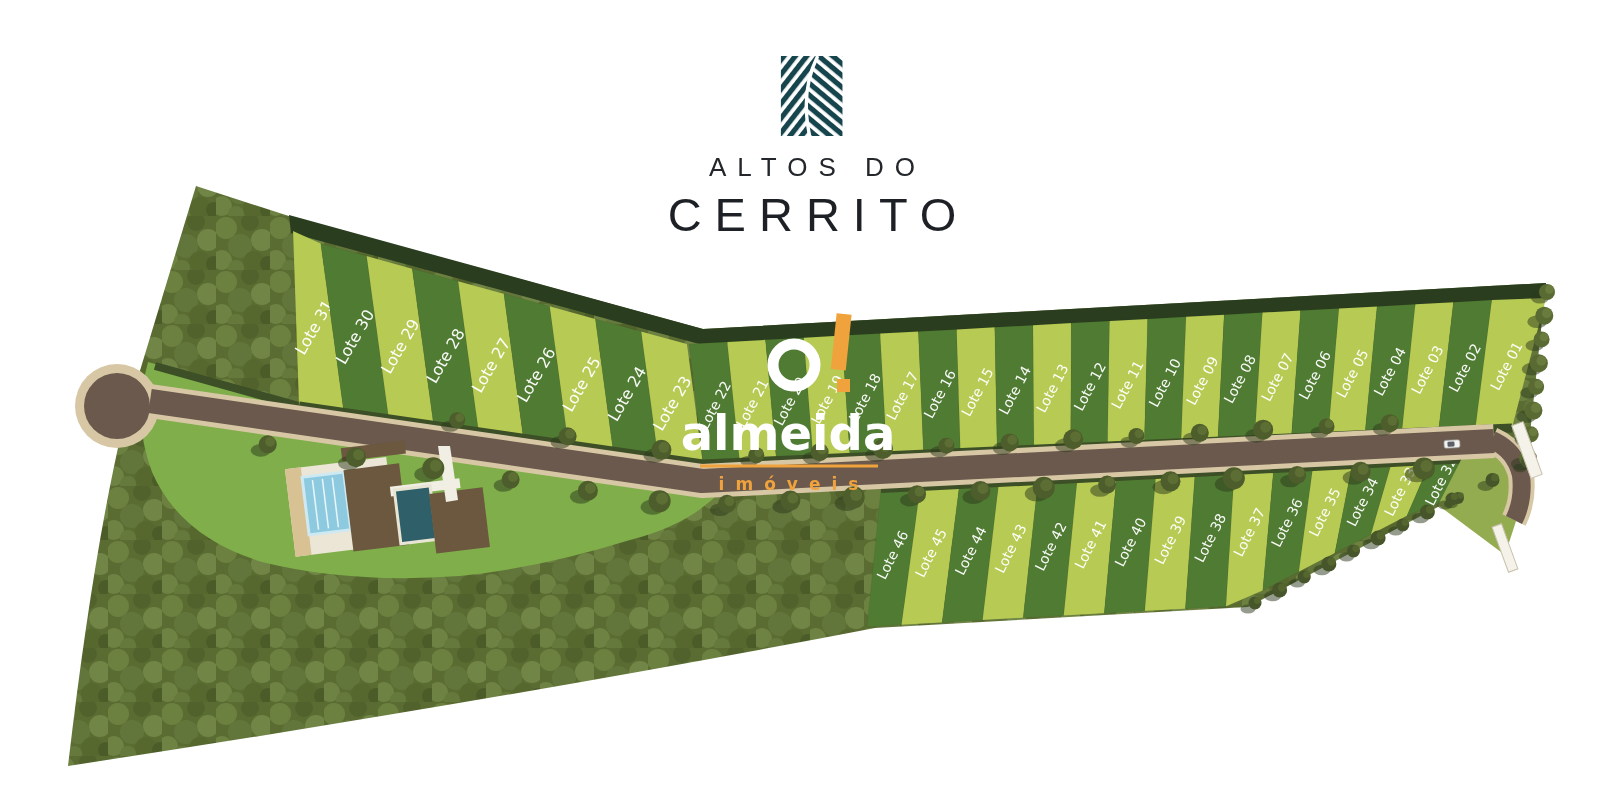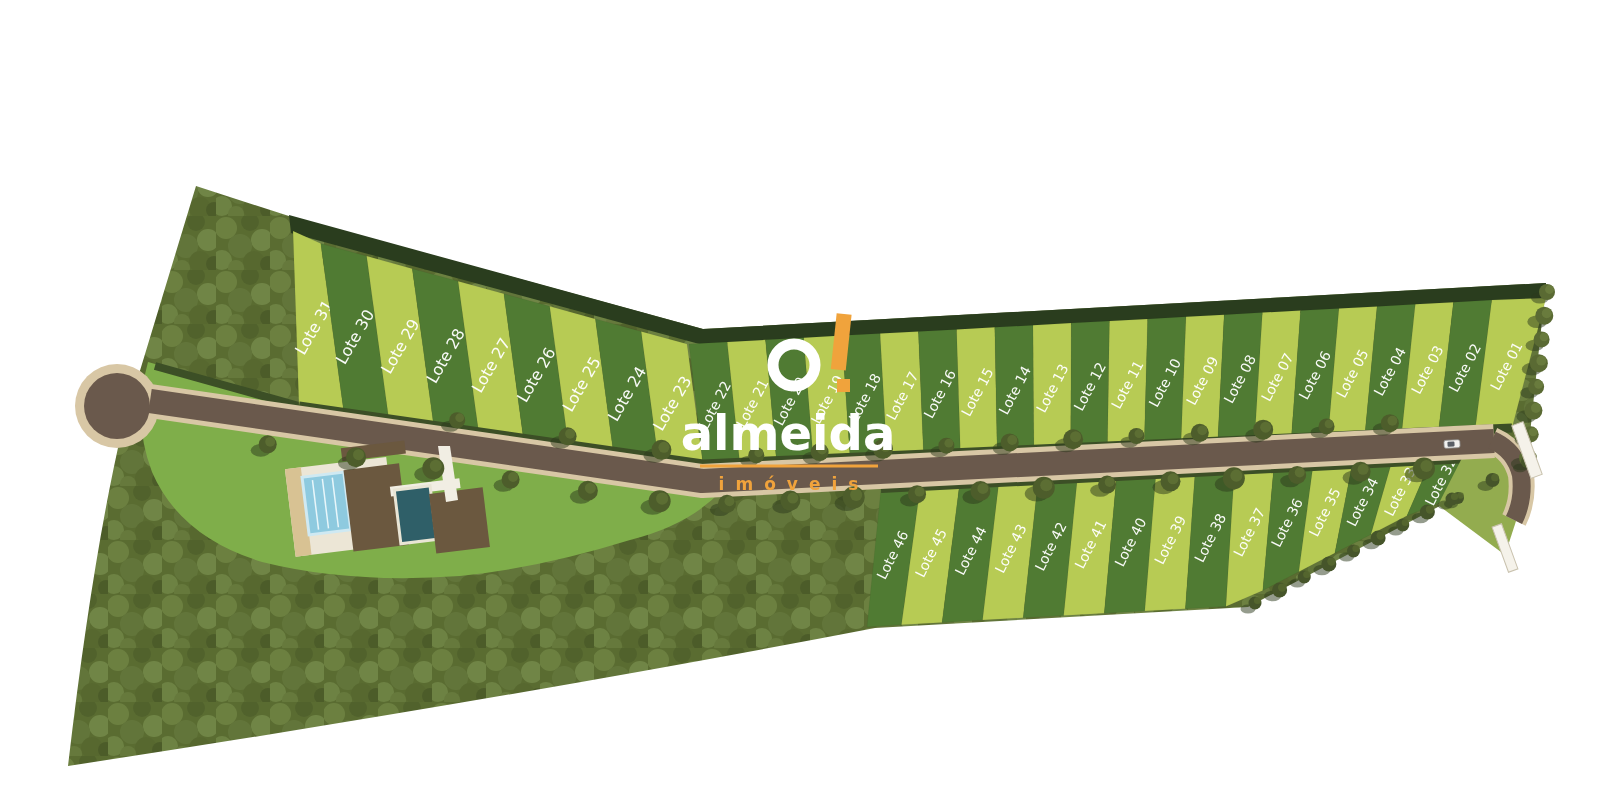--- a/index.html
+++ b/index.html
@@ -16,20 +16,41 @@
   #plan{position:absolute;left:0;top:0;z-index:1;}
   .lot-label{fill:#ffffff;font-family:"DejaVu Sans",sans-serif;opacity:.96;}
   .wm-name{font-family:"DejaVu Sans",sans-serif;font-weight:bold;fill:#ffffff;}
   .wm-tag{font-family:"DejaVu Sans",sans-serif;font-weight:bold;}
 </style>
 </head>
 <body>
 
 <div class="stage">
 
+  <div class="brand">
+    <div class="brand-logo">
+      <svg viewBox="0 0 62 80">
+        <defs>
+          <pattern id="stripesL" width="9" height="9" patternUnits="userSpaceOnUse" patternTransform="rotate(-52)">
+            <rect width="9" height="9" fill="#ffffff"></rect>
+            <rect width="9" height="5.2" fill="#17454e"></rect>
+          </pattern>
+          <pattern id="stripesR" width="9" height="9" patternUnits="userSpaceOnUse" patternTransform="rotate(40)">
+            <rect width="9" height="9" fill="#ffffff"></rect>
+            <rect width="9" height="5.2" fill="#17454e"></rect>
+          </pattern>
+        </defs>
+        <path d="M0,0 H37 C24,26 23,52 29,80 H0 Z" fill="url(#stripesL)"></path>
+        <path d="M37,0 H62 V80 H29 C23,52 24,26 37,0 Z" fill="url(#stripesR)"></path>
+        <path d="M37,0 C24,26 23,52 29,80" stroke="#ffffff" stroke-width="3.4" fill="none"></path>
+      </svg>
+    </div>
+    <div class="brand-line1">ALTOS DO</div>
+    <div class="brand-line2">CERRITO</div>
+  </div>
 
   <svg id="plan" width="1600" height="800" viewBox="0 0 1600 800">
     <defs>
       <pattern id="foliage" width="54" height="54" patternUnits="userSpaceOnUse">
         <rect width="54" height="54" fill="#5a6c31"></rect>
         <circle cx="10" cy="12" r="11" fill="#6c8040"></circle>
         <circle cx="34" cy="6" r="9" fill="#51622c"></circle>
         <circle cx="46" cy="24" r="11" fill="#708546"></circle>
         <circle cx="24" cy="30" r="12" fill="#62753a"></circle>
         <circle cx="6" cy="44" r="10" fill="#6d8243"></circle>

